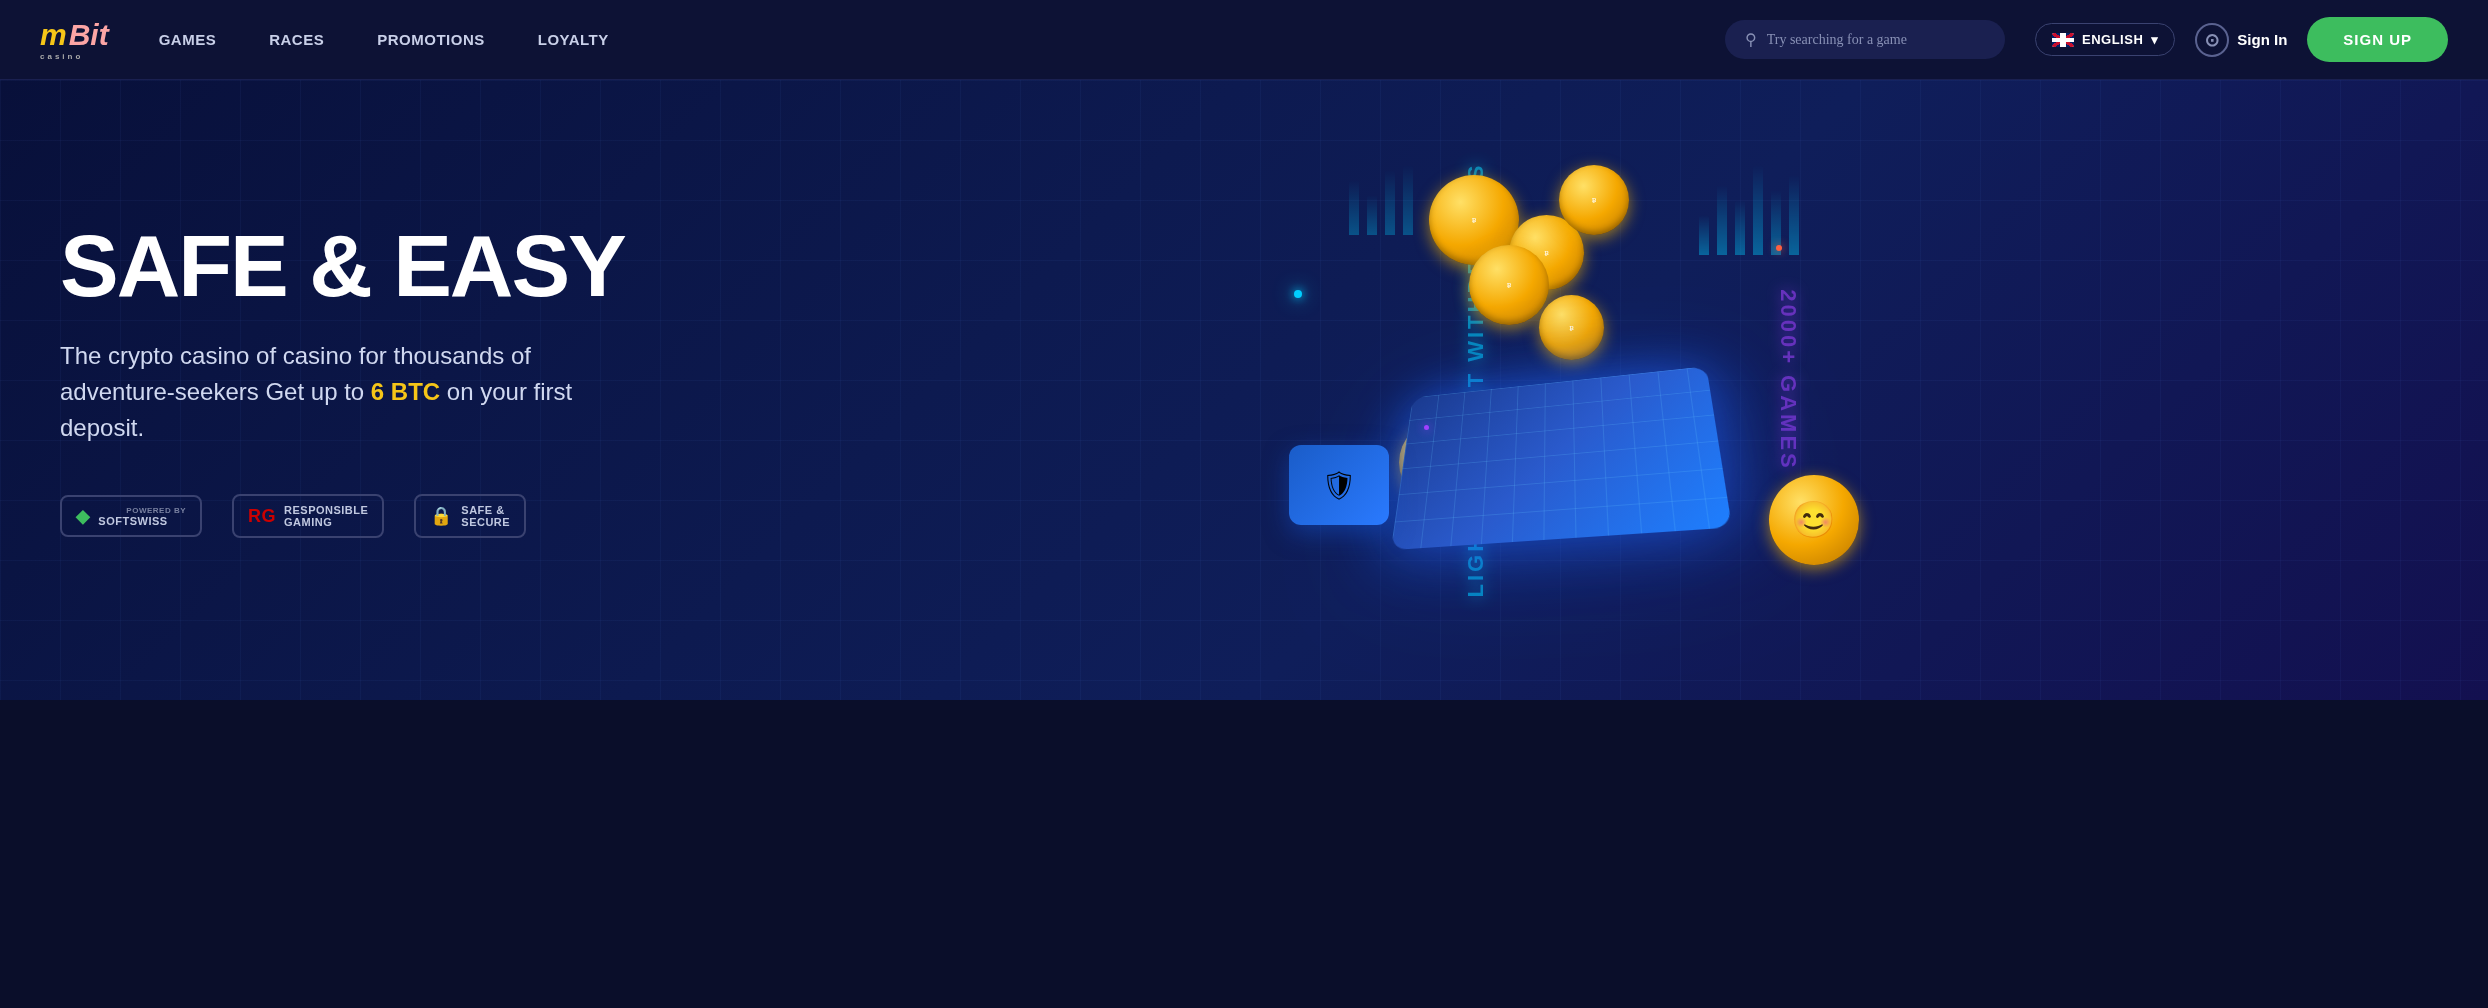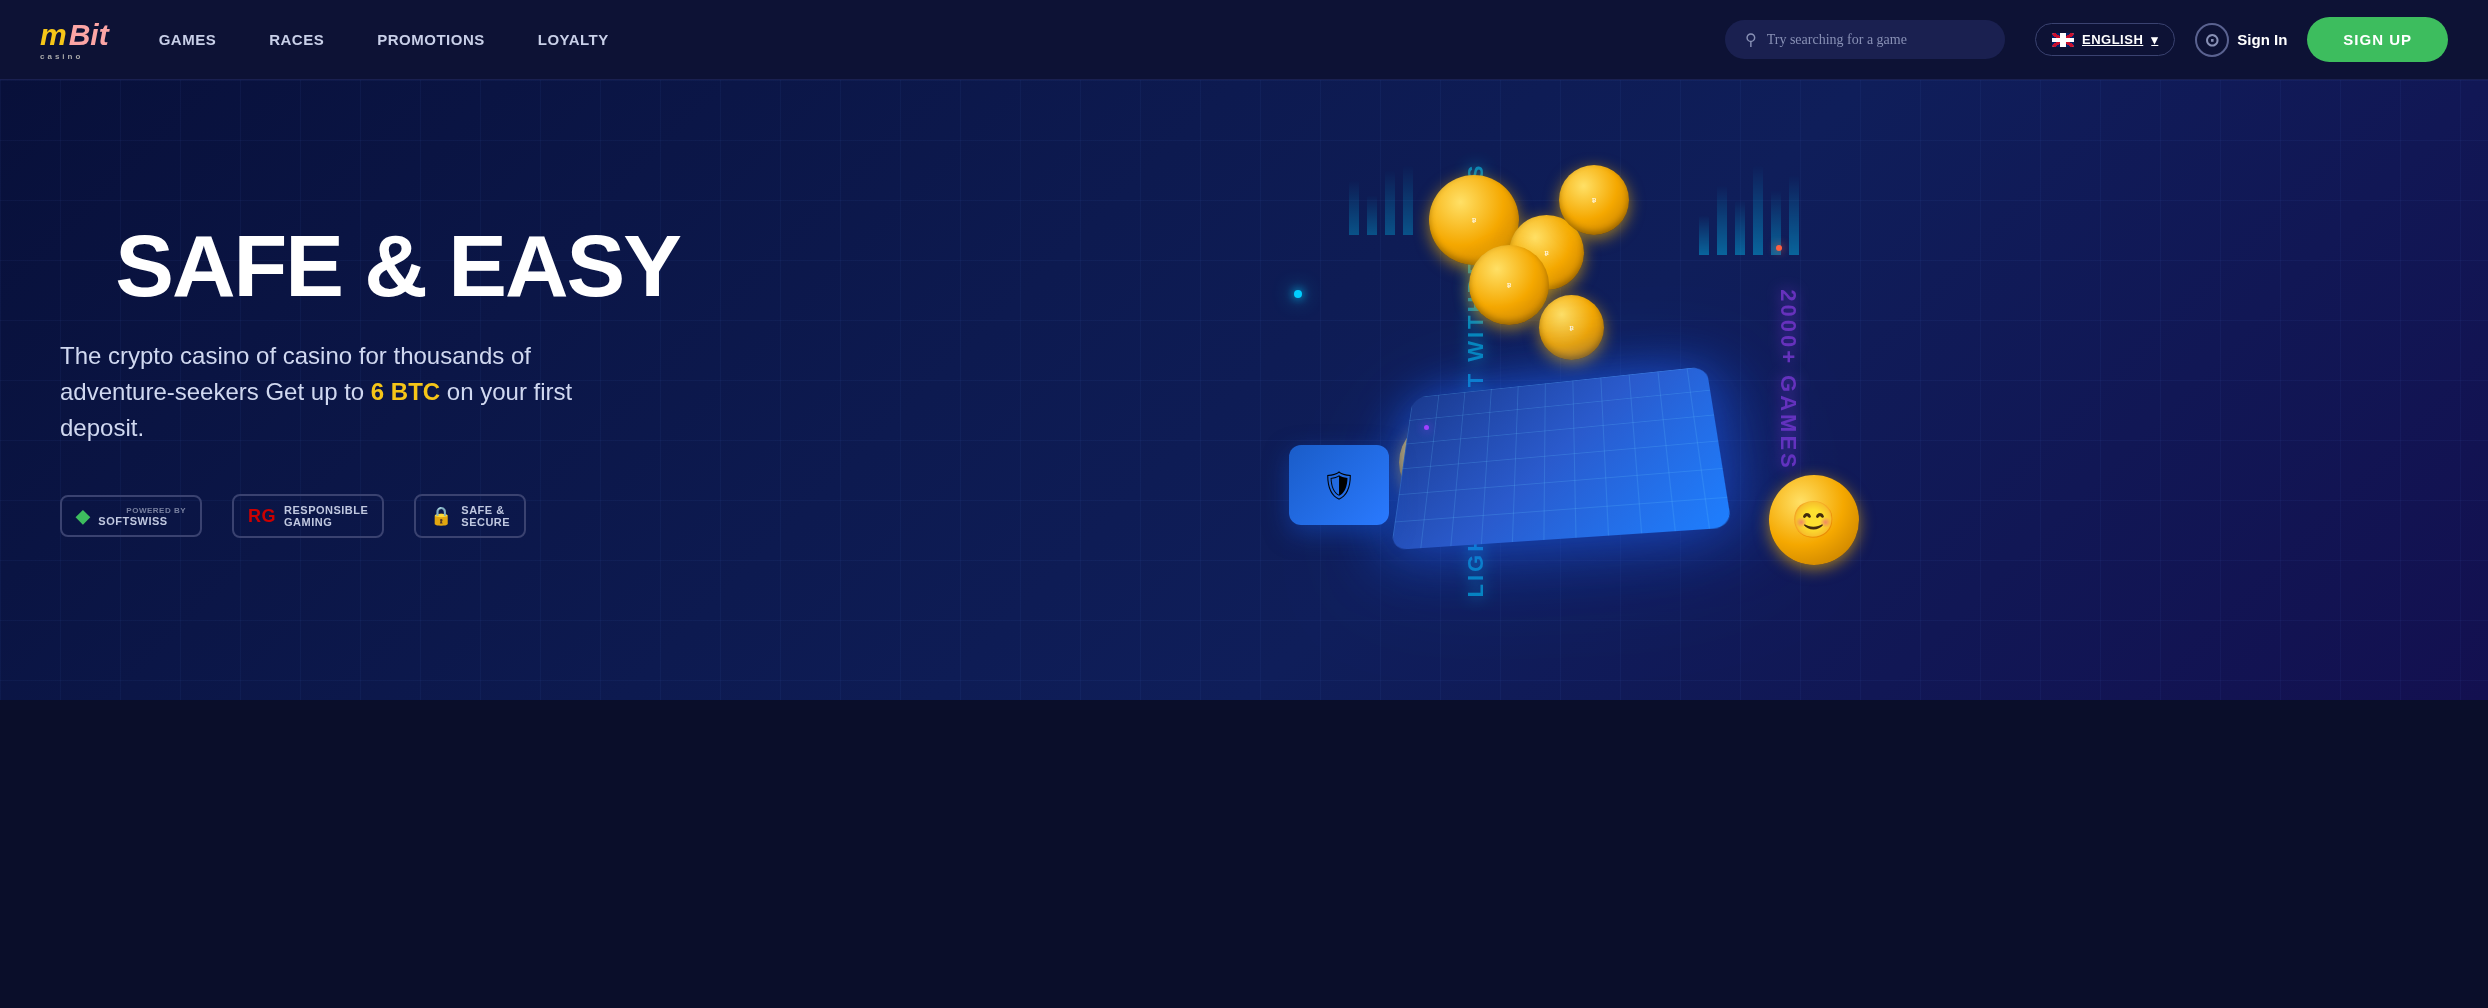--- a/index.html
+++ b/index.html
@@ -83,21 +83,20 @@
       gap: 8px;
       background: transparent;
       border: 1.5px solid #3a4270;
       border-radius: 25px;
       padding: 8px 16px;
       color: #fff;
       font-size: 13px;
       font-weight: 600;
       cursor: pointer;
       letter-spacing: 0.5px;
-      text-decoration: underline;
     }
 
     .flag {
       width: 22px;
       height: 14px;
       display: inline-block;
       position: relative;
       border-radius: 2px;
       overflow: hidden;
       flex-shrink: 0;
@@ -190,21 +189,20 @@
       z-index: 2;
     }
 
     .hero-title {
       font-size: 88px;
       font-weight: 900;
       color: #fff;
       line-height: 1;
       margin-bottom: 28px;
       letter-spacing: -2px;
-      text-align: right;
     }
 
     .hero-desc {
       font-size: 24px;
       color: #d0d8f0;
       line-height: 1.5;
       margin-bottom: 48px;
       max-width: 540px;
     }
     .hero-desc .highlight {

